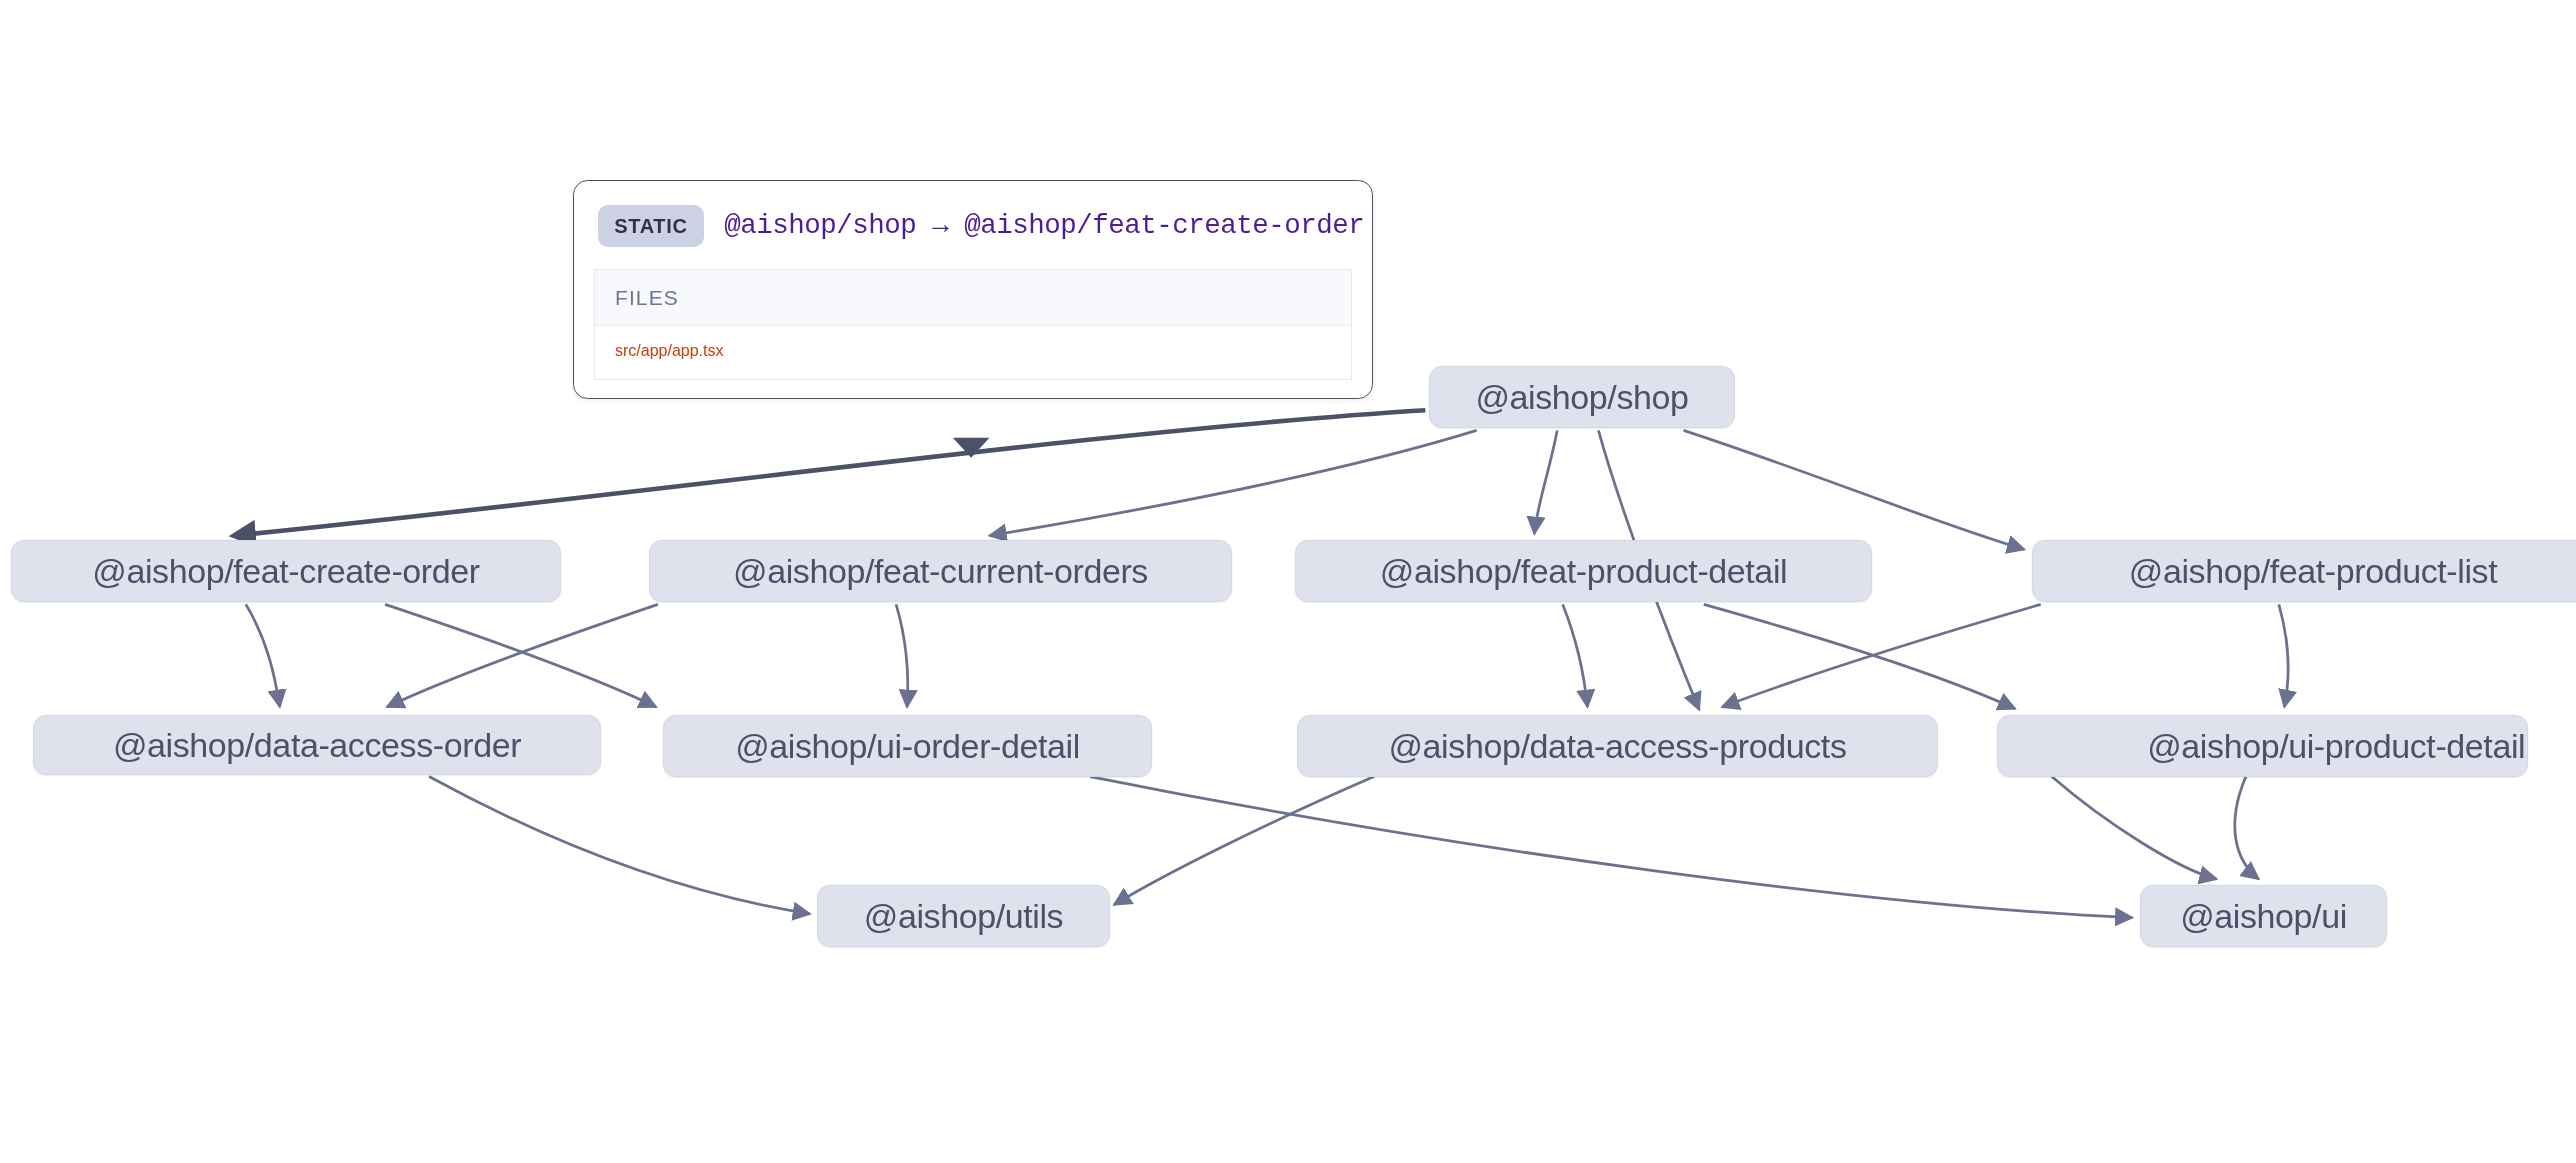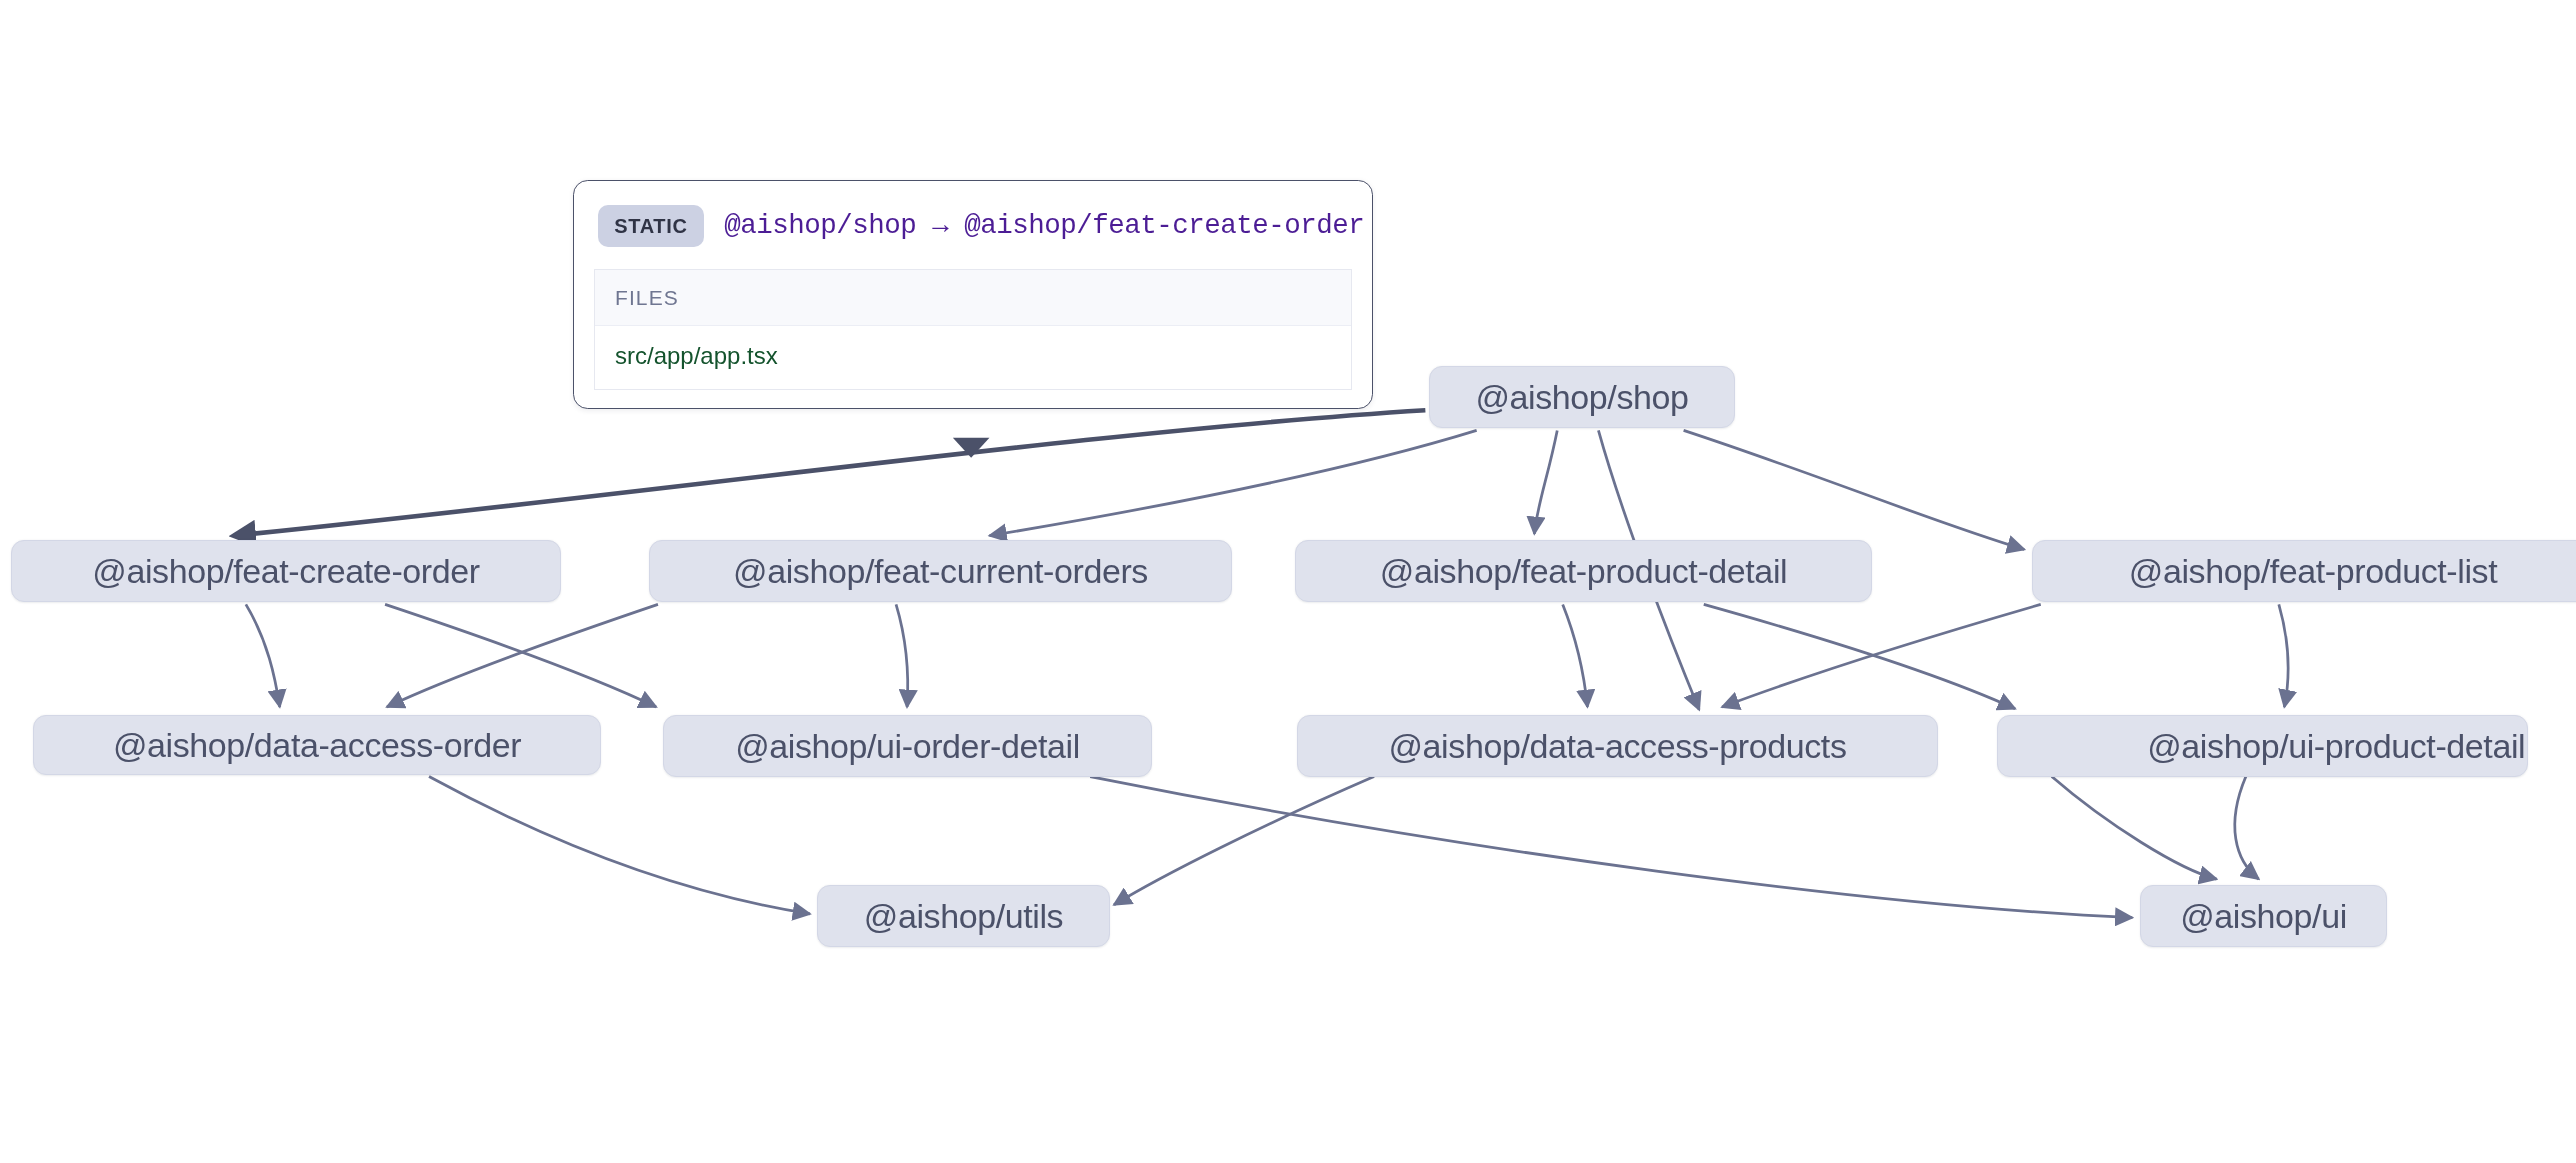--- a/index.html
+++ b/index.html
@@ -95,22 +95,22 @@
     background: #f8f9fc;
     border-bottom: 0.9px solid #eceef5;
     color: #6f7691;
     font-size: 21px;
     letter-spacing: 1.1px;
     padding: 16.5px 20px 14.7px 20px;
     font-family: "Liberation Sans", sans-serif;
   }
   .file-row {
     padding: 16.5px 20px 18.3px 20px;
-    color: #14532d;
-    font-size: 24px;
+    color: #c2410c;
+    font-size: 16px;
     font-family: "Liberation Sans", sans-serif;
   }
 </style>
 </head>
 <body>
 
 <div id="stage">
 
   <svg id="edge-layer" viewBox="0 0 2812 1270" width="2576" height="1163" xmlns="http://www.w3.org/2000/svg">
     <defs>

